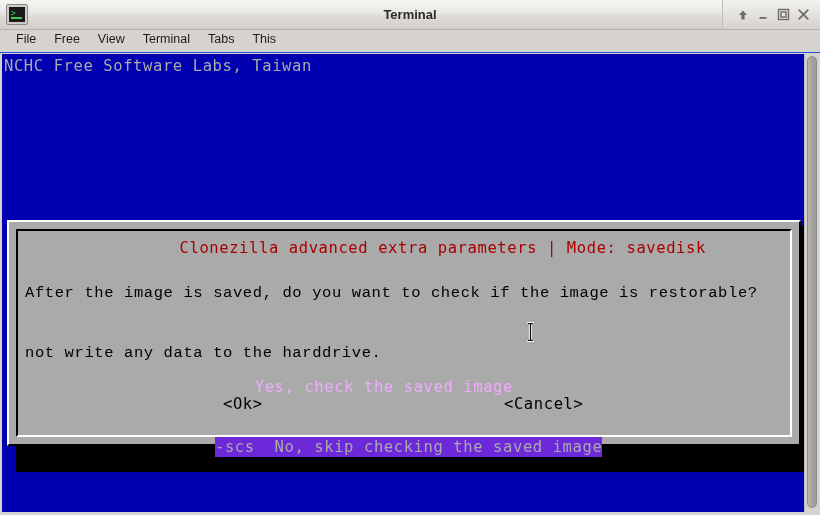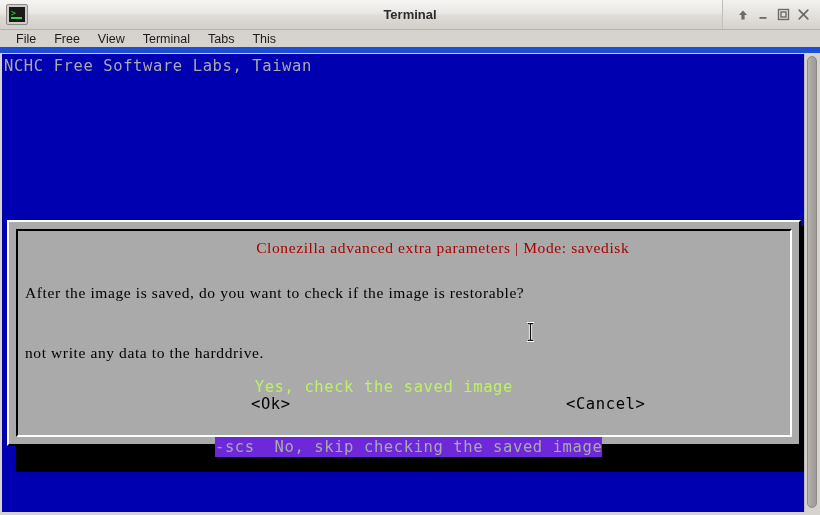--- a/index.html
+++ b/index.html
@@ -102,21 +102,21 @@
   .win-btn.close { font-size: 15px; }
   .win-btn svg { display:block; }
 
   
   .menubar {
     position: absolute;
     left: 0; top: 30px;
     width: 820px;
     height: 23px;
     background: #d6d2cd;
-    border-bottom: 6px solid #1d4ed8;
+    border-bottom: 1px solid #1d4ed8;
     display: flex;
     align-items: flex-start;
     padding-left: 7px;
     box-sizing: border-box;
   }
   .menu-item {
     font-size: 12.5px;
     color: #1c1c1c;
     padding: 2px 9px;
     font-family: "Liberation Sans", sans-serif;
@@ -203,29 +203,28 @@
     font-size: 15.5px;
     line-height: 20px;
     letter-spacing: 0.6px;
     white-space: pre;
     z-index: 6;
     background: transparent;
   }
   .dialog-title span {
     background: #aaaaaa;
     padding: 0 6px;
-    font-family: Liberation Serif, serif;
   }
 
   .dlg-text {
     position: absolute;
     left: 23px;
     top: 189px;
     color: #000000;
-    font-family: Liberation Serif, serif;
+    font-family: Liberation Mono, monospace;
     font-size: 15.5px;
     line-height: 20px;
     letter-spacing: 0.6px;
     white-space: pre;
     z-index: 5;
   }
 
   .menu-options {
     position: absolute;
     left: 0; right: 0;
@@ -241,48 +240,47 @@
     height: 20px;
     line-height: 20px;
     position: relative;
   }
   .opt-row .opt-text {
     position: absolute;
     left: 213px;
     white-space: pre;
   }
   .opt-unselected .opt-text {
-    color: #bef264;
+    color: #f0abfc;
   }
   .opt-selected .opt-text {
     background: #6d28d9;
     color: #aaaaaa;
   }
 
   .dlg-buttons {
     position: absolute;
     left: 0; right: 0;
     top: 340px;
     height: 20px;
     z-index: 5;
     font-family: "DejaVu Sans Mono", monospace;
     font-size: 15.5px;
     line-height: 20px;
     letter-spacing: 0.6px;
     color: #000000;
-    margin-left: 28px;
   }
   .btn-ok {
     position: absolute;
     left: 221px;
     white-space: pre;
   }
   .btn-cancel {
     position: absolute;
-    left: 536px;
+    left: 502px;
     white-space: pre;
   }
 
   
   .black-band {
     position: absolute;
     left: 14px;
     top: 398px;
     width: 794px;
     height: 20px;

